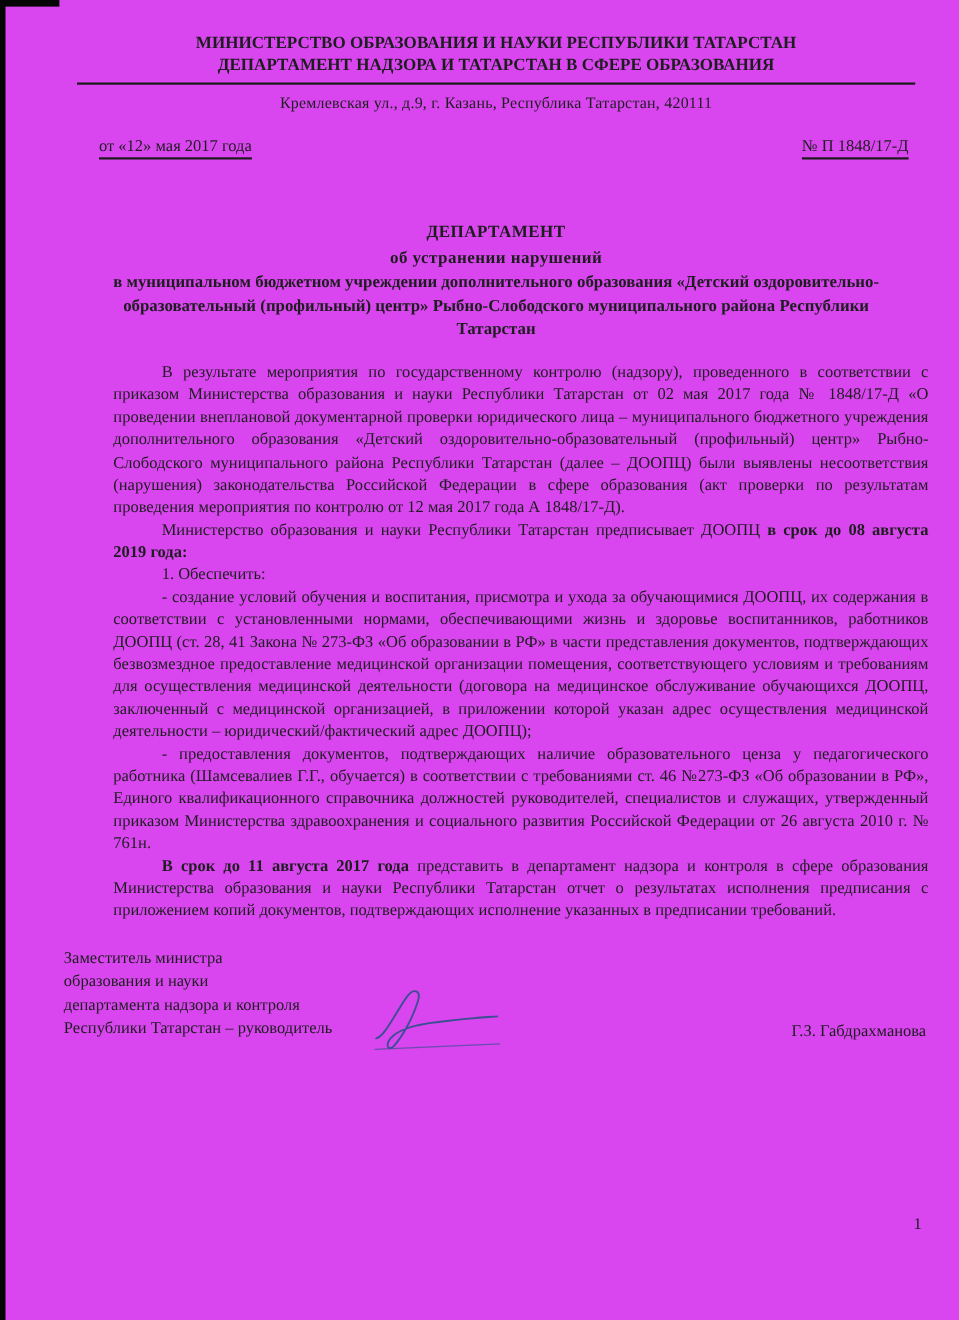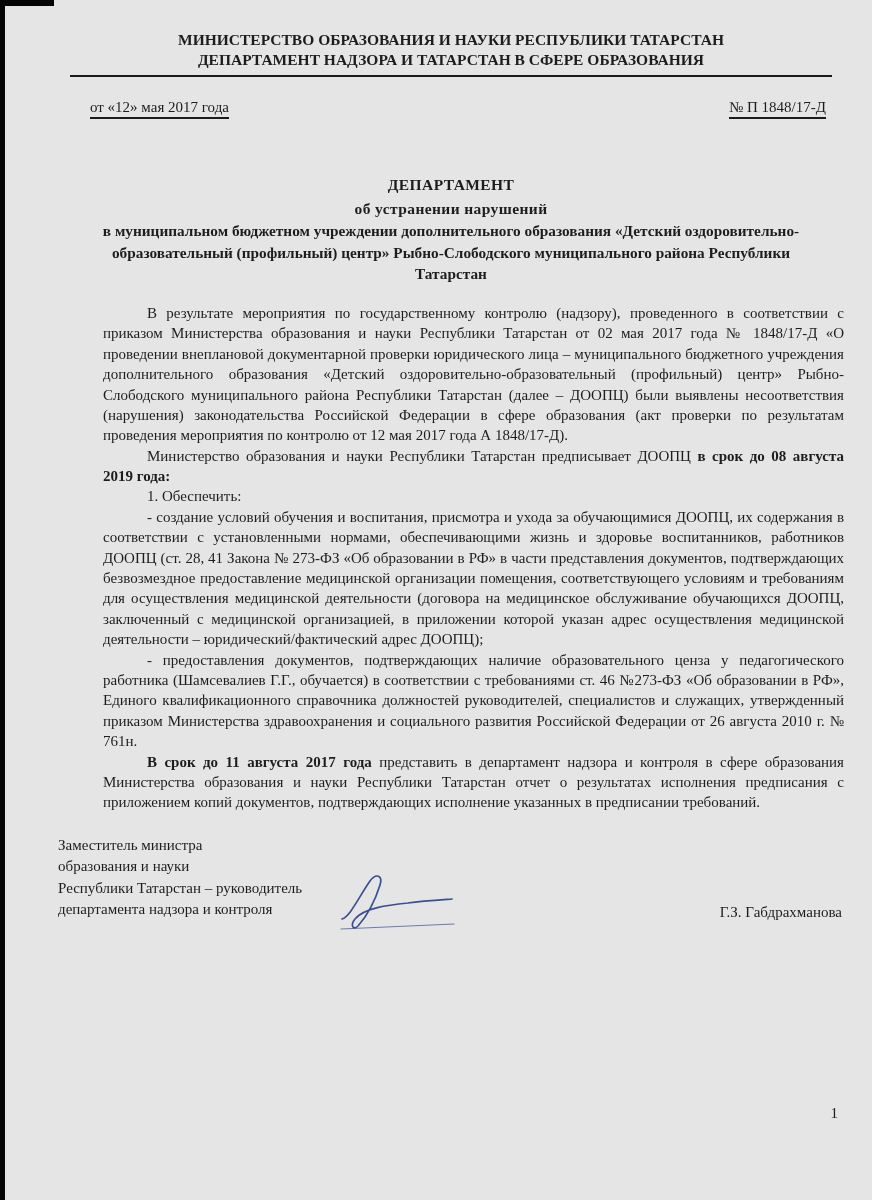--- a/index.html
+++ b/index.html
@@ -5,21 +5,21 @@
   * { margin: 0; padding: 0; box-sizing: border-box; }
   html, body { width: 872px; height: 1200px; }
   body {
     font-family: "Liberation Serif", serif;
     background: #ffffff;
   }
   .page {
     position: relative;
     width: 872px;
     height: 1200px;
-    background: #e5e5e5;
+    background: #d946ef;
     color: #1d1d1f;
     overflow: hidden;
     padding-left: 40px;
   }
   .scan-edge {
     position: absolute;
     left: 0; top: 0;
     width: 5px; height: 100%;
     background: #050505;
   }
@@ -116,20 +116,21 @@
   <div class="scan-edge"></div>
   <div class="scan-corner"></div>
 
   <div class="content">
 
     <div class="letterhead">
       <div>МИНИСТЕРСТВО ОБРАЗОВАНИЯ И НАУКИ РЕСПУБЛИКИ ТАТАРСТАН</div>
       <div>ДЕПАРТАМЕНТ НАДЗОРА И ТАТАРСТАН В СФЕРЕ ОБРАЗОВАНИЯ</div>
     </div>
 
+    <div class="address">Кремлевская ул., д.9, г. Казань, Республика Татарстан, 420111</div>
 
     <div class="ref-row">
       <span class="ref">от «12» мая 2017 года</span>
       <span class="ref">№ П 1848/17-Д</span>
     </div>
 
     <div class="doc-title">
       <div>ДЕПАРТАМЕНТ</div>
       <div>об устранении нарушений</div>
     </div>
@@ -142,22 +143,22 @@
       <p>1. Обеспечить:</p>
       <p>- создание условий обучения и воспитания, присмотра и ухода за обучающимися ДООПЦ, их содержания в соответствии с установленными нормами, обеспечивающими жизнь и здоровье воспитанников, работников ДООПЦ (ст. 28, 41 Закона № 273-ФЗ «Об образовании в РФ» в части представления документов, подтверждающих безвозмездное предоставление медицинской организации помещения, соответствующего условиям и требованиям для осуществления медицинской деятельности (договора на медицинское обслуживание обучающихся ДООПЦ, заключенный с медицинской организацией, в приложении которой указан адрес осуществления медицинской деятельности – юридический/фактический адрес ДООПЦ);</p>
       <p>- предоставления документов, подтверждающих наличие образовательного ценза у педагогического работника (Шамсевалиев Г.Г., обучается) в соответствии с требованиями ст. 46 №273-ФЗ «Об образовании в РФ», Единого квалификационного справочника должностей руководителей, специалистов и служащих, утвержденный приказом Министерства здравоохранения и социального развития Российской Федерации от 26 августа 2010 г. № 761н.</p>
       <p><span class="b">В срок до 11 августа 2017 года</span><span> представить в департамент надзора и контроля в сфере образования Министерства образования и науки Республики Татарстан отчет о результатах исполнения предписания с приложением копий документов, подтверждающих исполнение указанных в предписании требований.</span></p>
     </div>
 
     <div class="sig-row">
       <div class="sig-position">
         <div>Заместитель министра</div>
         <div>образования и науки</div>
+        <div>департамента надзора и контроля</div>
         <div>Республики Татарстан – руководитель</div>
-        <div>департамента надзора и контроля</div>
       </div>
       <div class="sig-script">
         <svg width="132" height="72" viewBox="0 0 132 72">
           <path d="M6,50 C14,48 24,26 34,12 C40,4 47,6 44,16 C39,32 30,48 22,57 C17,62 14,56 19,50 C28,39 52,36 72,34 C86,32 102,31 116,30" fill="none" stroke-width="1.7" stroke-linecap="round" stroke="#3b4f92"></path>
           <path d="M5,60 L118,55" fill="none" stroke-width="1.1" stroke-linecap="round" opacity="0.7" stroke="#3b4f92"></path>
         </svg>
       </div>
       <div class="sig-name">Г.З. Габдрахманова</div>
     </div>
 

